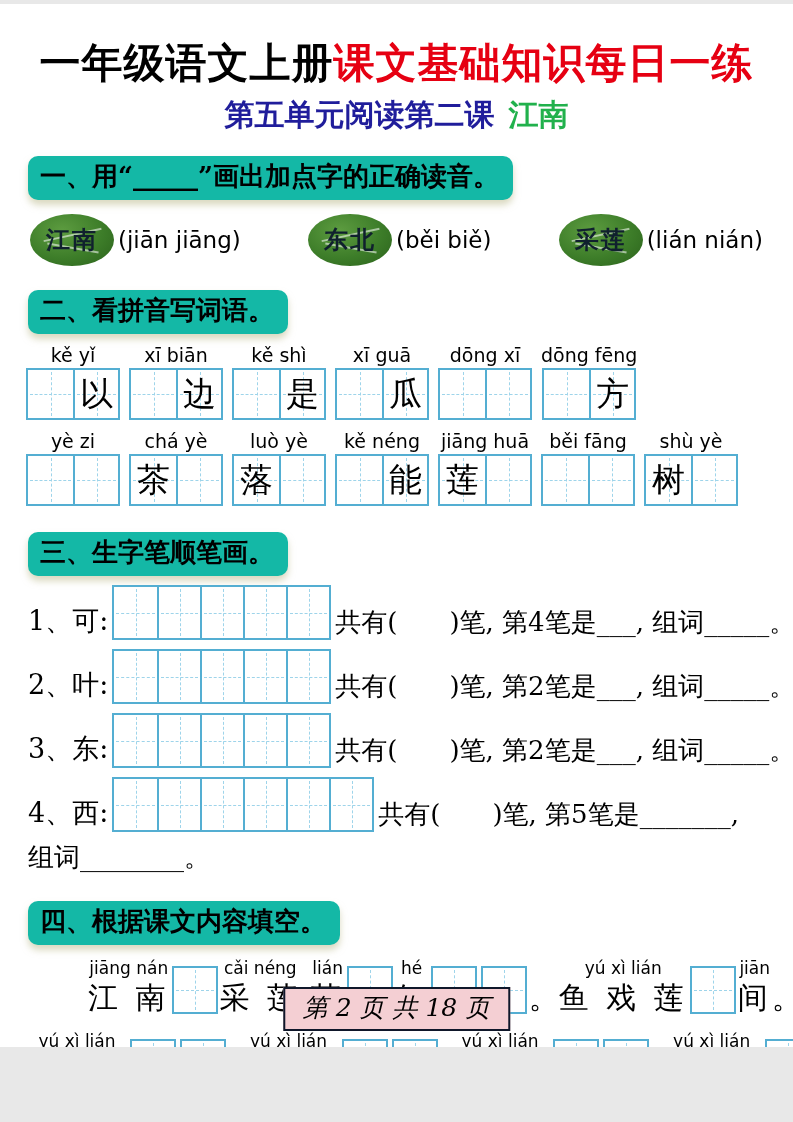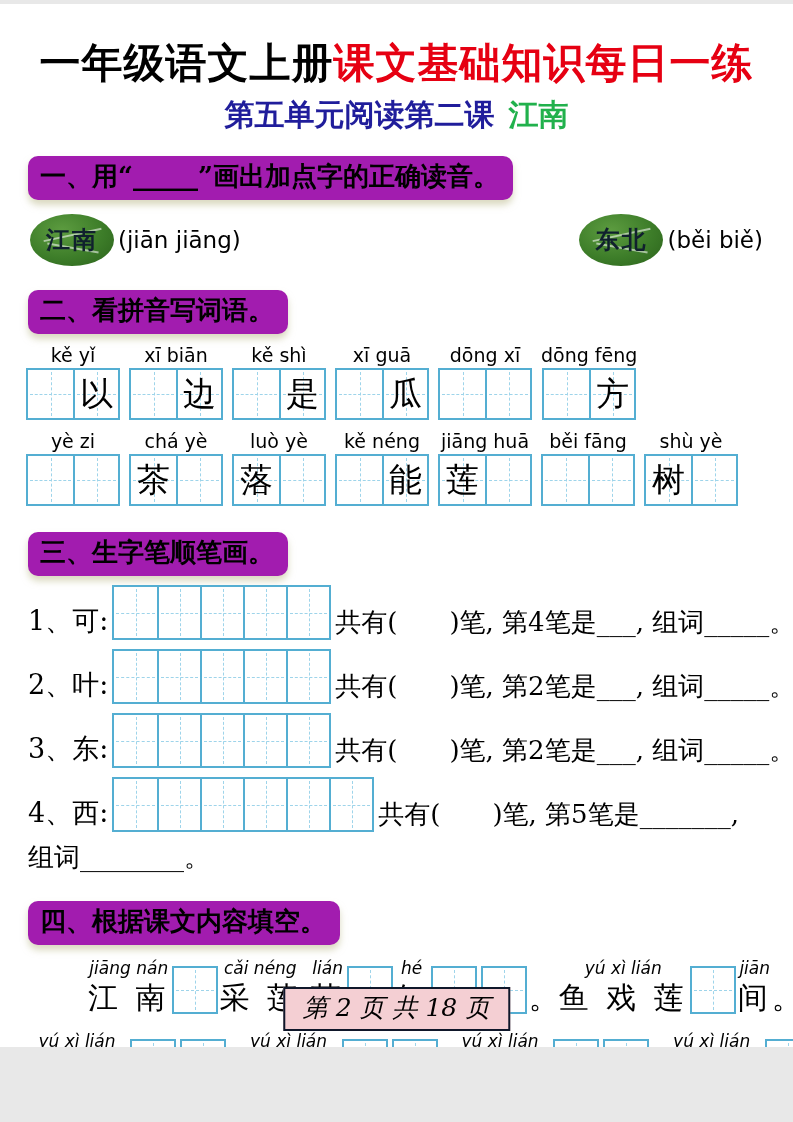--- a/index.html
+++ b/index.html
@@ -20,21 +20,21 @@
   .subtitle {
     text-align:center; margin-top:8px; font-size:30px; font-weight:bold;
     font-family:Liberation Sans, sans-serif;
   }
   .subtitle .s-blue { color:#201d9b; }
   .subtitle .s-green { color:#21b14c; margin-left:14px; }
 
   
   .sec-header {
     display:inline-block; margin-left:28px; padding:3px 14px 6px 12px;
-    background:#a21caf; border-radius:10px;
+    background:#14b8a6; border-radius:10px;
     font-size:26px; font-weight:bold; color:#000;
     font-family:"DejaVu Serif", serif;
     box-shadow:0 5px 7px rgba(188,186,140,0.55);
     white-space:nowrap;
   }
 
   
   .leaf-row {
     display:flex; align-items:center; margin:14px 30px 0 30px;
     justify-content:space-between;
@@ -99,21 +99,21 @@
     content:""; position:absolute; top:50%; left:2px; right:2px;
     border-top:1px dashed #9ed4ea;
   }
   .stroke-tail { font-size:26px; line-height:32px; padding-bottom:2px; white-space:nowrap; }
   .stroke-cont { margin:8px 28px 0 28px; font-size:26px; font-family:"DejaVu Serif", serif; }
 
   
   .fill-line { display:flex; align-items:flex-end; margin:14px 26px 0 26px; }
   .fill-line.indent { margin-left:88px; }
   .tok { display:flex; flex-direction:column; align-items:center; }
-  .tok .rpy { font-size:17px; line-height:19px; white-space:nowrap;font-style:italic; }
+  .tok .rpy { font-size:17px; line-height:19px; white-space:nowrap; }
   .tok .rhan {
     font-size:30px; line-height:40px; font-family:"DejaVu Serif", serif;
     letter-spacing:4px; white-space:nowrap;
   }
   .fbox {
     width:46px; height:48px; border:2px solid #54aed2; position:relative;
     margin:0 2px 4px 2px; flex:0 0 auto; background:#fff;
   }
   .fbox::before {
     content:""; position:absolute; left:50%; top:2px; bottom:2px;
@@ -151,20 +151,26 @@
           <span class="leaf-word">江南</span>
         </div>
       <span class="leaf-options">(jiān  jiāng)</span>
     </div>
     <div class="leaf-item">
       <div class="leaf">
           <span class="leaf-word">东北</span>
         </div>
       <span class="leaf-options">(běi  biě)</span>
     </div>
+    <div class="leaf-item">
+      <div class="leaf">
+          <span class="leaf-word">采莲</span>
+        </div>
+      <span class="leaf-options">(lián  nián)</span>
+    </div>
   </div>
 
   <div style="margin-top:24px;">
     <div class="sec-header">二、看拼音写词语。</div>
   </div>
 
   <div class="py-row">
     <div class="word-block">
       <span class="py-label">kě yǐ</span>
       <div class="pair">

